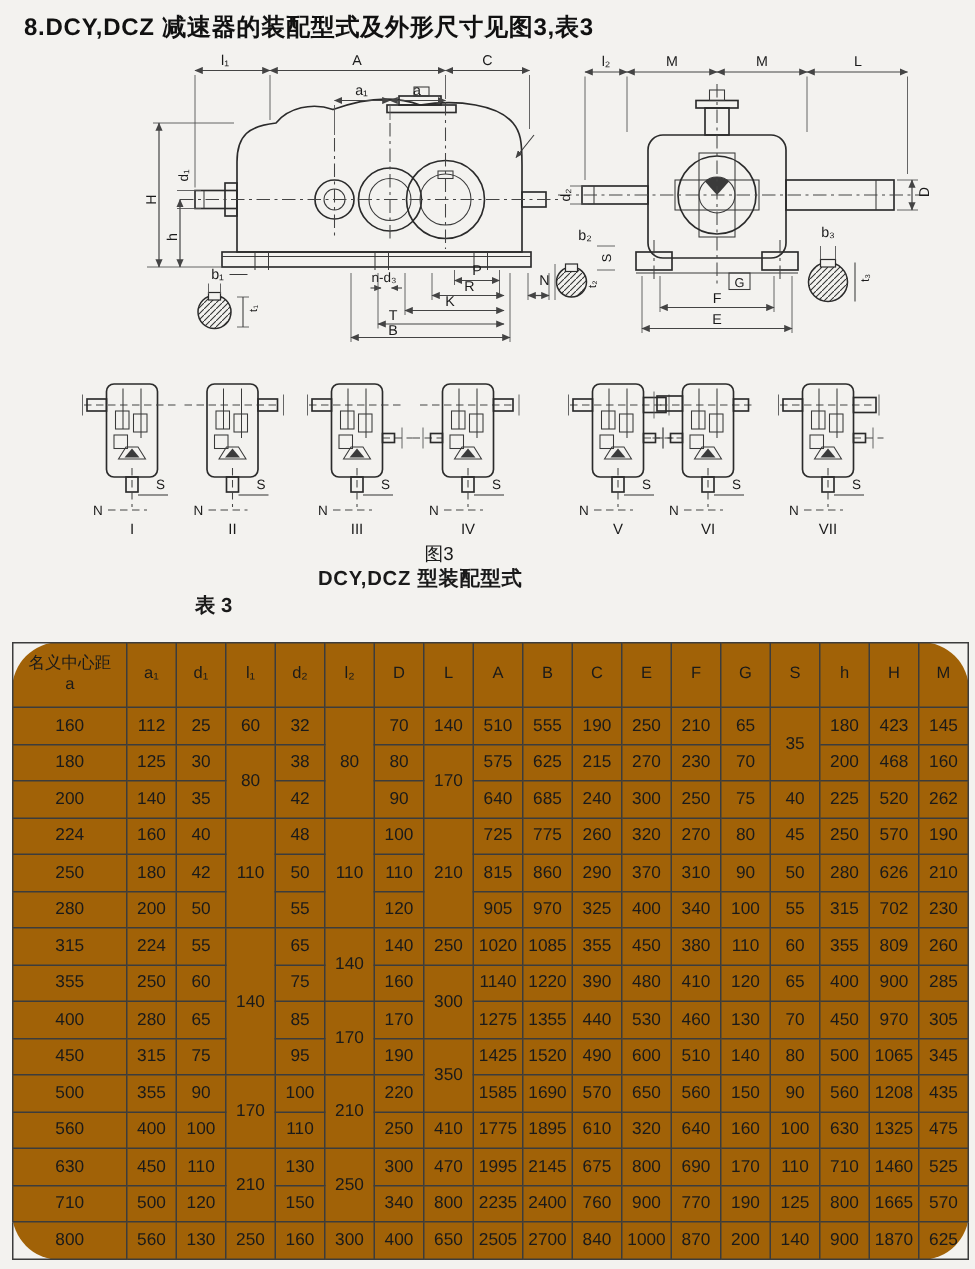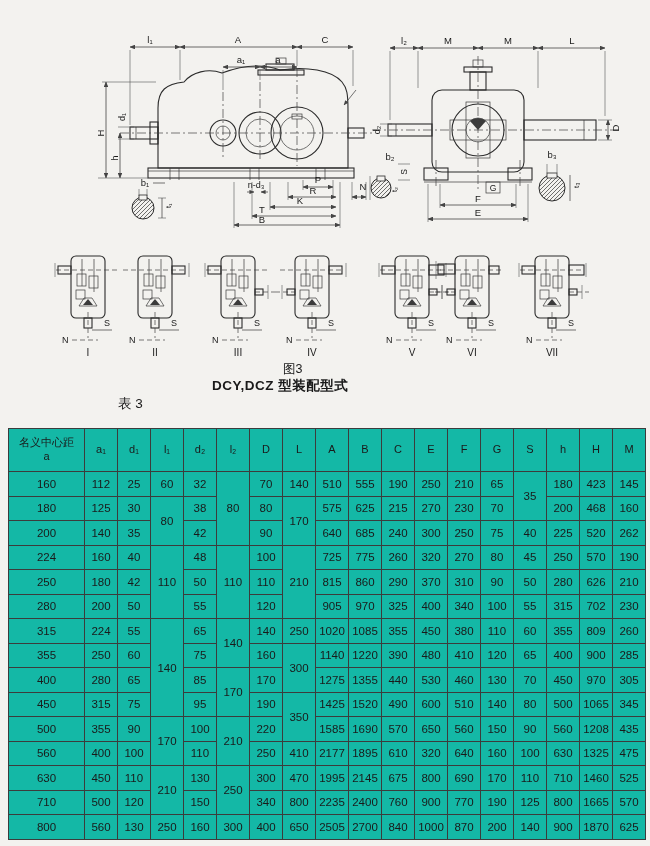--- a/index.html
+++ b/index.html
@@ -1,41 +1,42 @@
 <!DOCTYPE html>
 <html><head>
 <meta charset="utf-8">
 <style>
   html,body{margin:0;padding:0;}
   body{width:650px;height:846px;background:#f3f2ef;font-family:"Liberation Sans",sans-serif;color:#1a1a1a;}
   .page{position:relative;width:650px;height:846px;overflow:hidden;}
   .title{position:absolute;left:16px;top:8px;font-size:16px;font-weight:bold;letter-spacing:.5px;color:#111;}
   .fig-label{position:absolute;left:283px;top:361px;font-size:12.5px;font-weight:normal;}
   .fig-caption{position:absolute;left:212px;top:377px;font-size:13.5px;font-weight:bold;letter-spacing:.5px;text-align:right;}
-  .table-label{position:absolute;left:118px;top:395px;font-size:13.5px;font-weight:normal;}
+  .table-label{position:absolute;left:130px;top:395px;font-size:13.5px;font-weight:bold;}
   svg{position:absolute;}
   svg text{fill:#1a1a1a;font-family:"Liberation Sans",sans-serif;}
   .out{stroke:#2b2b2b;fill:none;stroke-width:1.1;}
   .thin{stroke:#3a3a3a;fill:none;stroke-width:0.7;}
   .dim{stroke:#444;stroke-width:0.8;marker-start:url(#ar);marker-end:url(#ar);}
   .ext{stroke:#555;stroke-width:0.6;}
   .cl{stroke:#444;stroke-width:0.7;stroke-dasharray:9 3 2 3;fill:none;}
   .dsh{stroke:#444;stroke-width:0.7;stroke-dasharray:5 3;}
-  table{border-collapse:collapse;table-layout:fixed;position:absolute;left:8px;top:428px;width:634px;background:#14b8a6;}
+  table{border-collapse:collapse;table-layout:fixed;position:absolute;left:8px;top:428px;width:634px;background:#a16207;border-radius:32px;}
   col.c0{width:76px}col.cn{width:33px}
   th,td{border:1px solid #3c3c3c;text-align:center;vertical-align:middle;padding:0;font-weight:normal;}
   th{height:42px;font-size:11px;line-height:1.25;}
   td{height:23.5px;font-size:11.5px;}
   .hdr2{display:block;font-size:11px;}
 </style>
 </head>
 <body>
 
 <div class="page">
 
+  <div class="title">8.DCY,DCZ 减速器的装配型式及外形尺寸见图3,表3</div>
 
   <svg style="left:0;top:30px" width="650" height="202" viewBox="0 0 650 202">
     <defs>
       <marker id="ar" markerWidth="7" markerHeight="6" refX="6.5" refY="3" orient="auto-start-reverse">
           <path d="M0,0L7,3L0,6Z" fill="#444"></path>
         </marker>
       <marker id="ar2" markerWidth="7" markerHeight="6" refX="6.5" refY="3" orient="auto-start-reverse">
           <path d="M0,0L7,3L0,6Z" fill="#444"></path>
         </marker>
       <pattern id="hatch" patternUnits="userSpaceOnUse" width="4" height="4">
@@ -644,21 +645,21 @@
           <td>1208</td>
           <td>435</td>
         </tr>
         <tr>
           <td>560</td>
           <td>400</td>
           <td>100</td>
           <td>110</td>
           <td>250</td>
           <td>410</td>
-          <td>2177</td>
+          <td>1775</td>
           <td>1895</td>
           <td>610</td>
           <td>320</td>
           <td>640</td>
           <td>160</td>
           <td>100</td>
           <td>630</td>
           <td>1325</td>
           <td>475</td>
         </tr>

